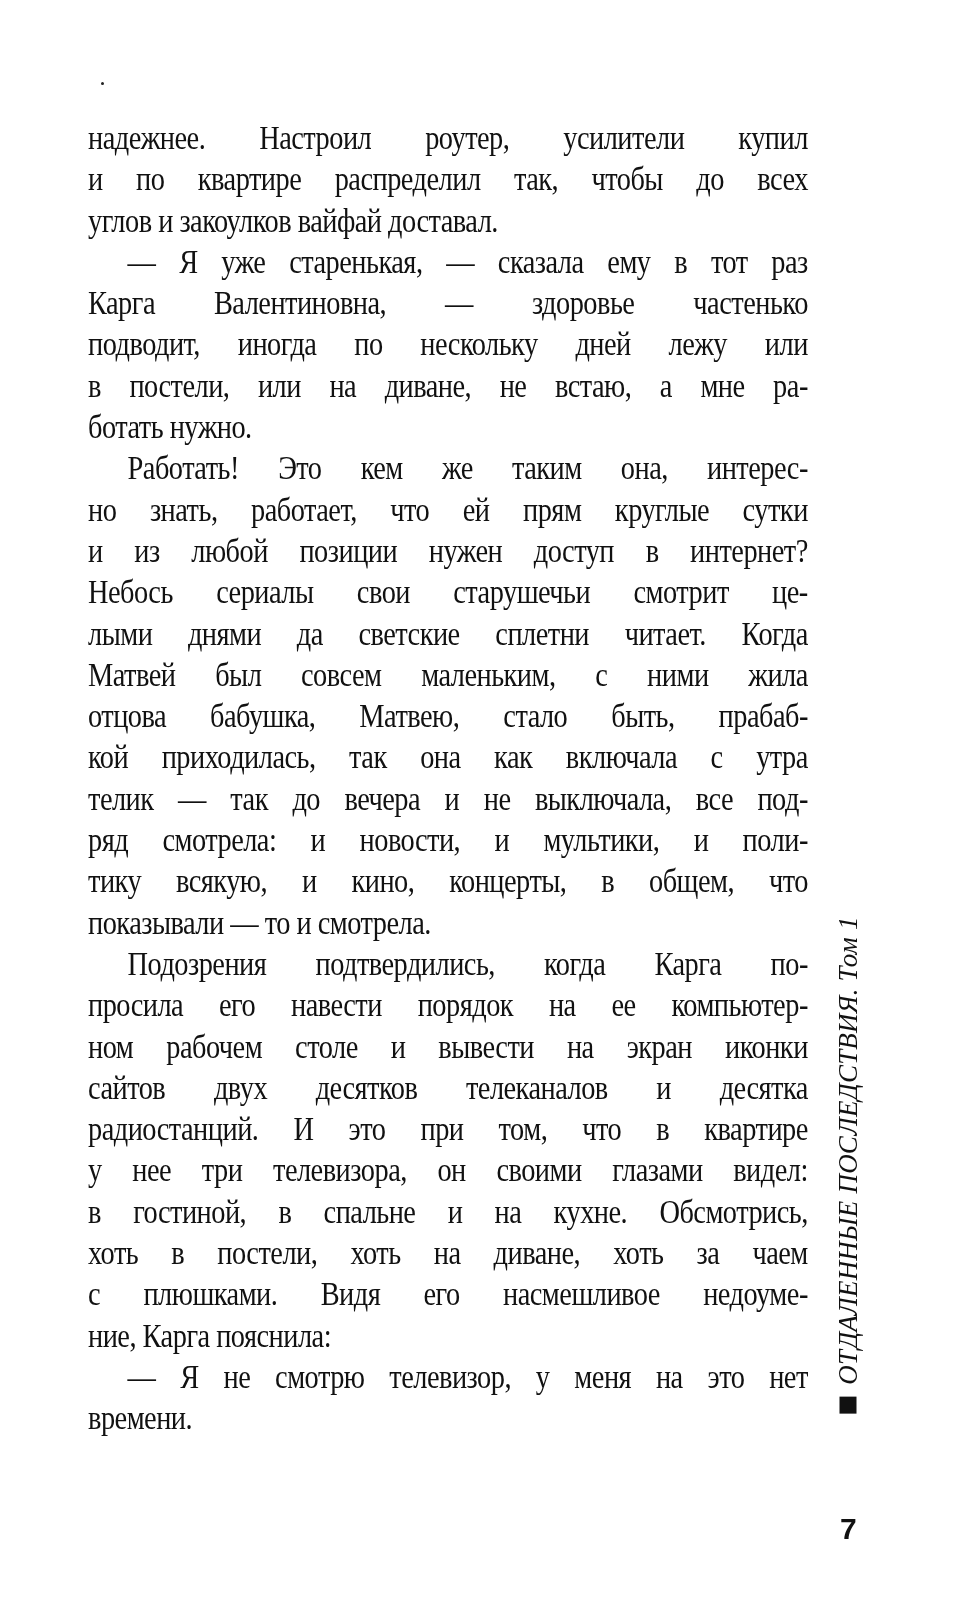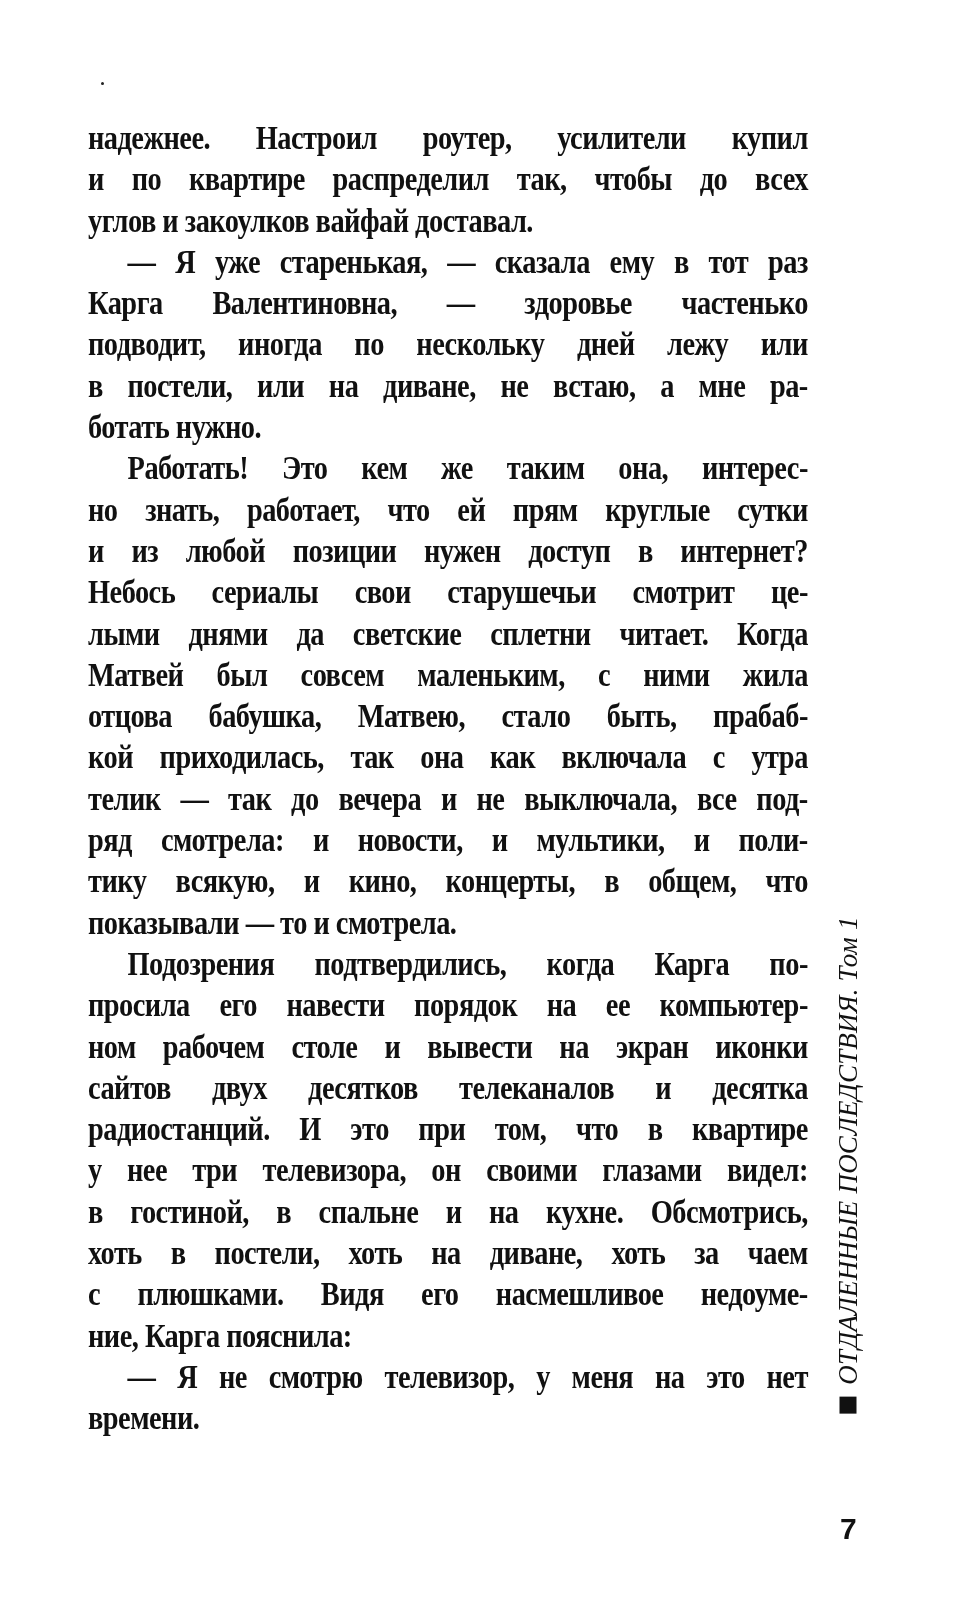--- a/index.html
+++ b/index.html
@@ -29,21 +29,20 @@
       width: 3px;
       height: 3px;
       background: #222;
       border-radius: 50%;
     }
     .text-block {
       position: absolute;
       left: 88px;
       top: 118px;
       width: 720px;
-      font-weight: bold;
     }
     .line {
       display: block;
       height: 41.3px;
       line-height: 41.3px;
       font-size: 33px;
       letter-spacing: -0.6px;
       white-space: nowrap;
       text-align: justify;
       text-align-last: justify;

